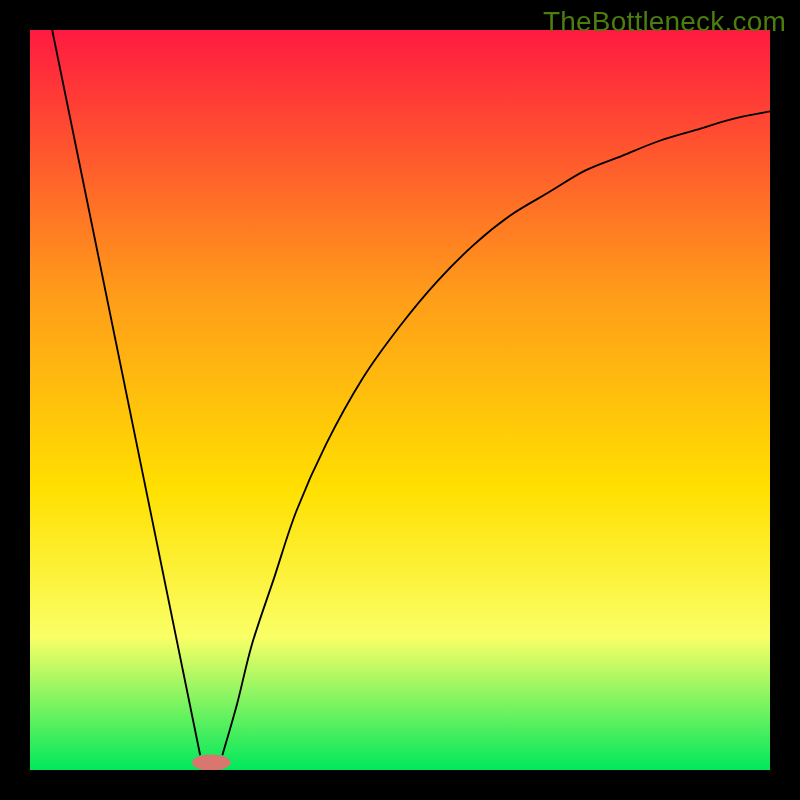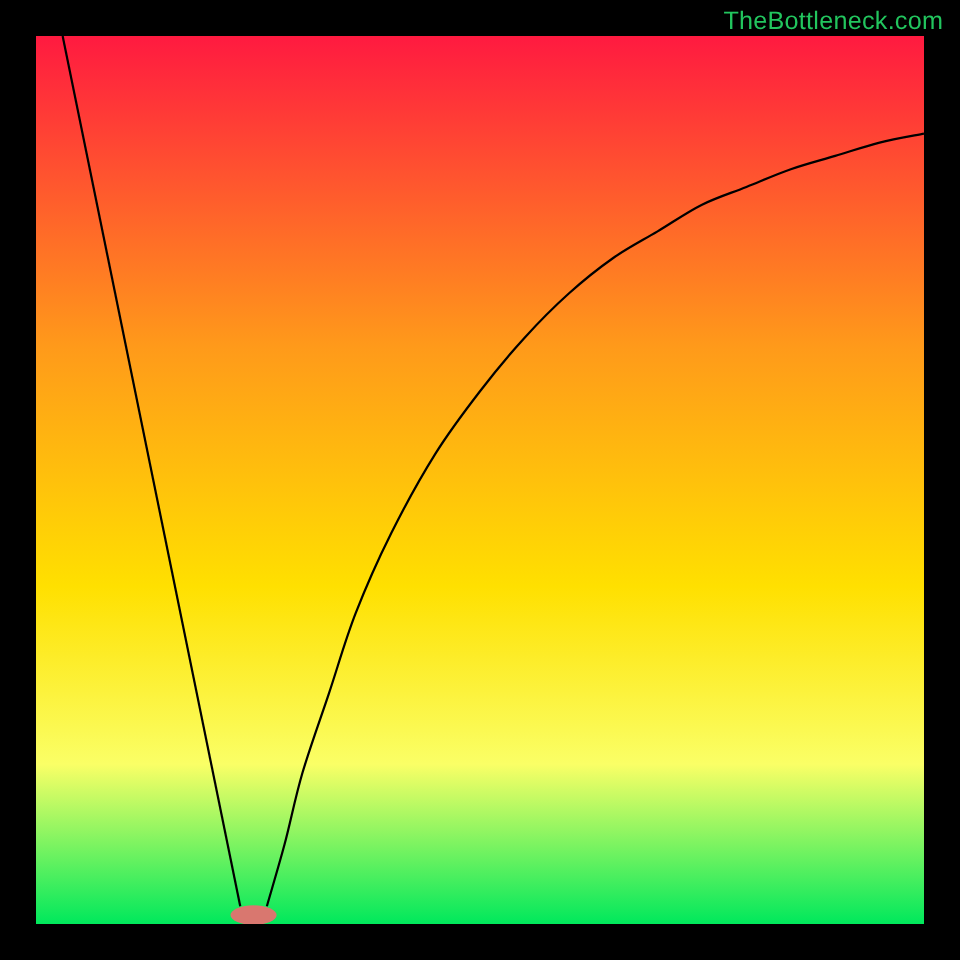--- a/index.html
+++ b/index.html
@@ -13,22 +13,22 @@
   .frame {
     width: 800px;
     height: 800px;
     background: #000;
     position: relative;
   }
   .watermark {
     position: absolute;
     top: 6px;
     right: 14px;
-    color: #22c55e;
-    font-size: 21px;
+    color: #4d7c0f;
+    font-size: 28px;
     font-weight: 500;
     letter-spacing: 0.2px;
     z-index: 10;
   }
   .plot {
     position: absolute;
     left: 30px;
     top: 30px;
     width: 740px;
     height: 740px;

